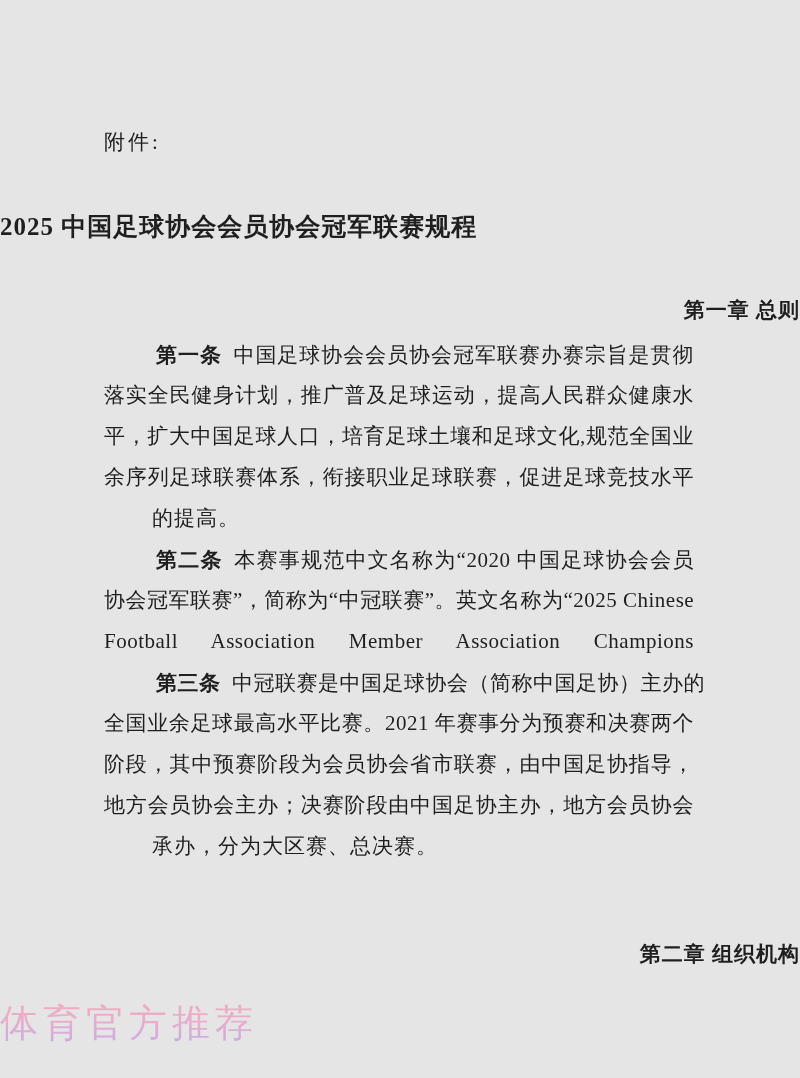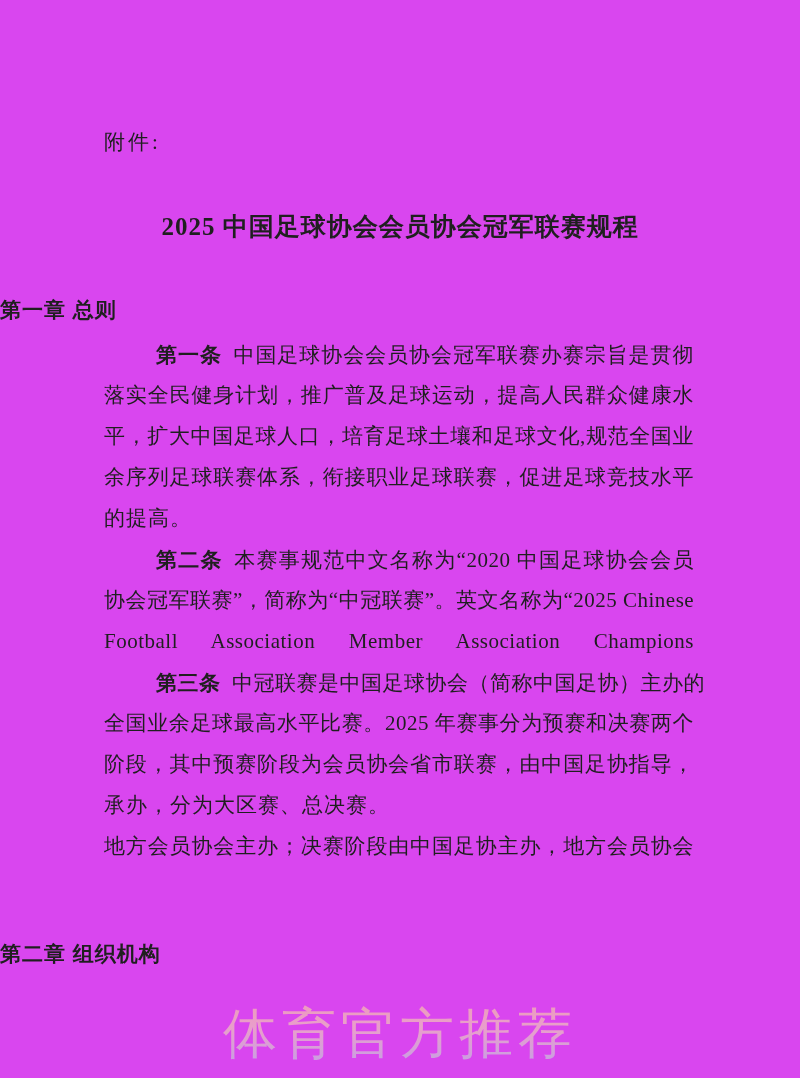--- a/index.html
+++ b/index.html
@@ -4,52 +4,52 @@
 <style>
   html, body {
     margin: 0;
     padding: 0;
     background: #ffffff;
   }
   .page {
     position: relative;
     width: 800px;
     height: 1078px;
-    background: #d946ef;
+    background: #e5e5e5;
     overflow: hidden;
     font-family: "Liberation Serif", "DejaVu Serif", serif;
     color: #1f1f1f;
   }
   .attachment {
     position: absolute;
     left: 104px;
     top: 128px;
     font-size: 21px;
     letter-spacing: 3px;
   }
   .doc-title {
     position: absolute;
     left: 0;
     top: 210px;
     width: 100%;
-    text-align: center;
+    text-align: left;
     font-size: 25px;
     font-weight: bold;
     letter-spacing: 1px;
     font-family: "Liberation Serif", "DejaVu Serif", serif;
   }
   .chapter {
     position: absolute;
     left: 0;
     width: 100%;
-    text-align: left;
+    text-align: right;
     font-size: 21px;
     font-weight: bold;
     letter-spacing: 1px;
-    font-family: Liberation Sans, sans-serif;
+    font-family: Liberation Serif, serif;
   }
   .chapter.c1 { top: 296px; }
   .chapter.c2 { top: 940px; }
   .body-text {
     position: absolute;
     left: 104px;
     top: 334px;
     width: 590px;
     font-size: 21px;
   }
@@ -57,34 +57,34 @@
     display: block;
     height: 41px;
     line-height: 41px;
     white-space: nowrap;
     text-align: justify;
     text-align-last: justify;
     text-justify: distribute;
     letter-spacing: 0.5px;
   }
   .line.first { padding-left: 44px; }
-  .line.last  { text-align-last: left; letter-spacing: 1px; }
+  .line.last  { text-align-last: left; letter-spacing: 1px; margin-left: 48px; }
   .lead {
     font-weight: bold;
     font-family: "Liberation Sans", "DejaVu Sans", sans-serif;
     margin-right: 0.55em;
     margin-left: 8px;
   }
   .watermark {
     position: absolute;
     left: 0;
     top: 998px;
     width: 100%;
-    text-align: center;
-    font-size: 54px;
+    text-align: left;
+    font-size: 38px;
     letter-spacing: 5px;
     font-family: "Liberation Serif", "DejaVu Serif", serif;
     background: linear-gradient(180deg, #f3a4b6 0%, #e9a9c9 45%, #bfa7e8 100%);
     -webkit-background-clip: text;
     background-clip: text;
     color: transparent;
     opacity: 0.9;
   }
 </style>
 </head>
@@ -110,24 +110,24 @@
 
     <div class="line first">
       <span class="lead">第二条</span><span>本赛事规范中文名称为“2020 中国足球协会会员</span>
     </div>
     <div class="line">协会冠军联赛”，简称为“中冠联赛”。英文名称为“2025 Chinese</div>
     <div class="line">Football Association Member Association Champions</div>
 
     <div class="line first">
       <span class="lead">第三条</span><span>中冠联赛是中国足球协会（简称中国足协）主办的</span>
     </div>
-    <div class="line">全国业余足球最高水平比赛。2025 年赛事分为预赛和决赛两个</div>
+    <div class="line">全国业余足球最高水平比赛。2021 年赛事分为预赛和决赛两个</div>
     <div class="line">阶段，其中预赛阶段为会员协会省市联赛，由中国足协指导，</div>
+    <div class="line">地方会员协会主办；决赛阶段由中国足协主办，地方会员协会</div>
     <div class="line last">承办，分为大区赛、总决赛。</div>
-    <div class="line">地方会员协会主办；决赛阶段由中国足协主办，地方会员协会</div>
 
   </div>
 
   <div class="chapter c2">第二章 组织机构</div>
 
   <div class="watermark">体育官方推荐</div>
 
 </div>
 
 </body></html>

